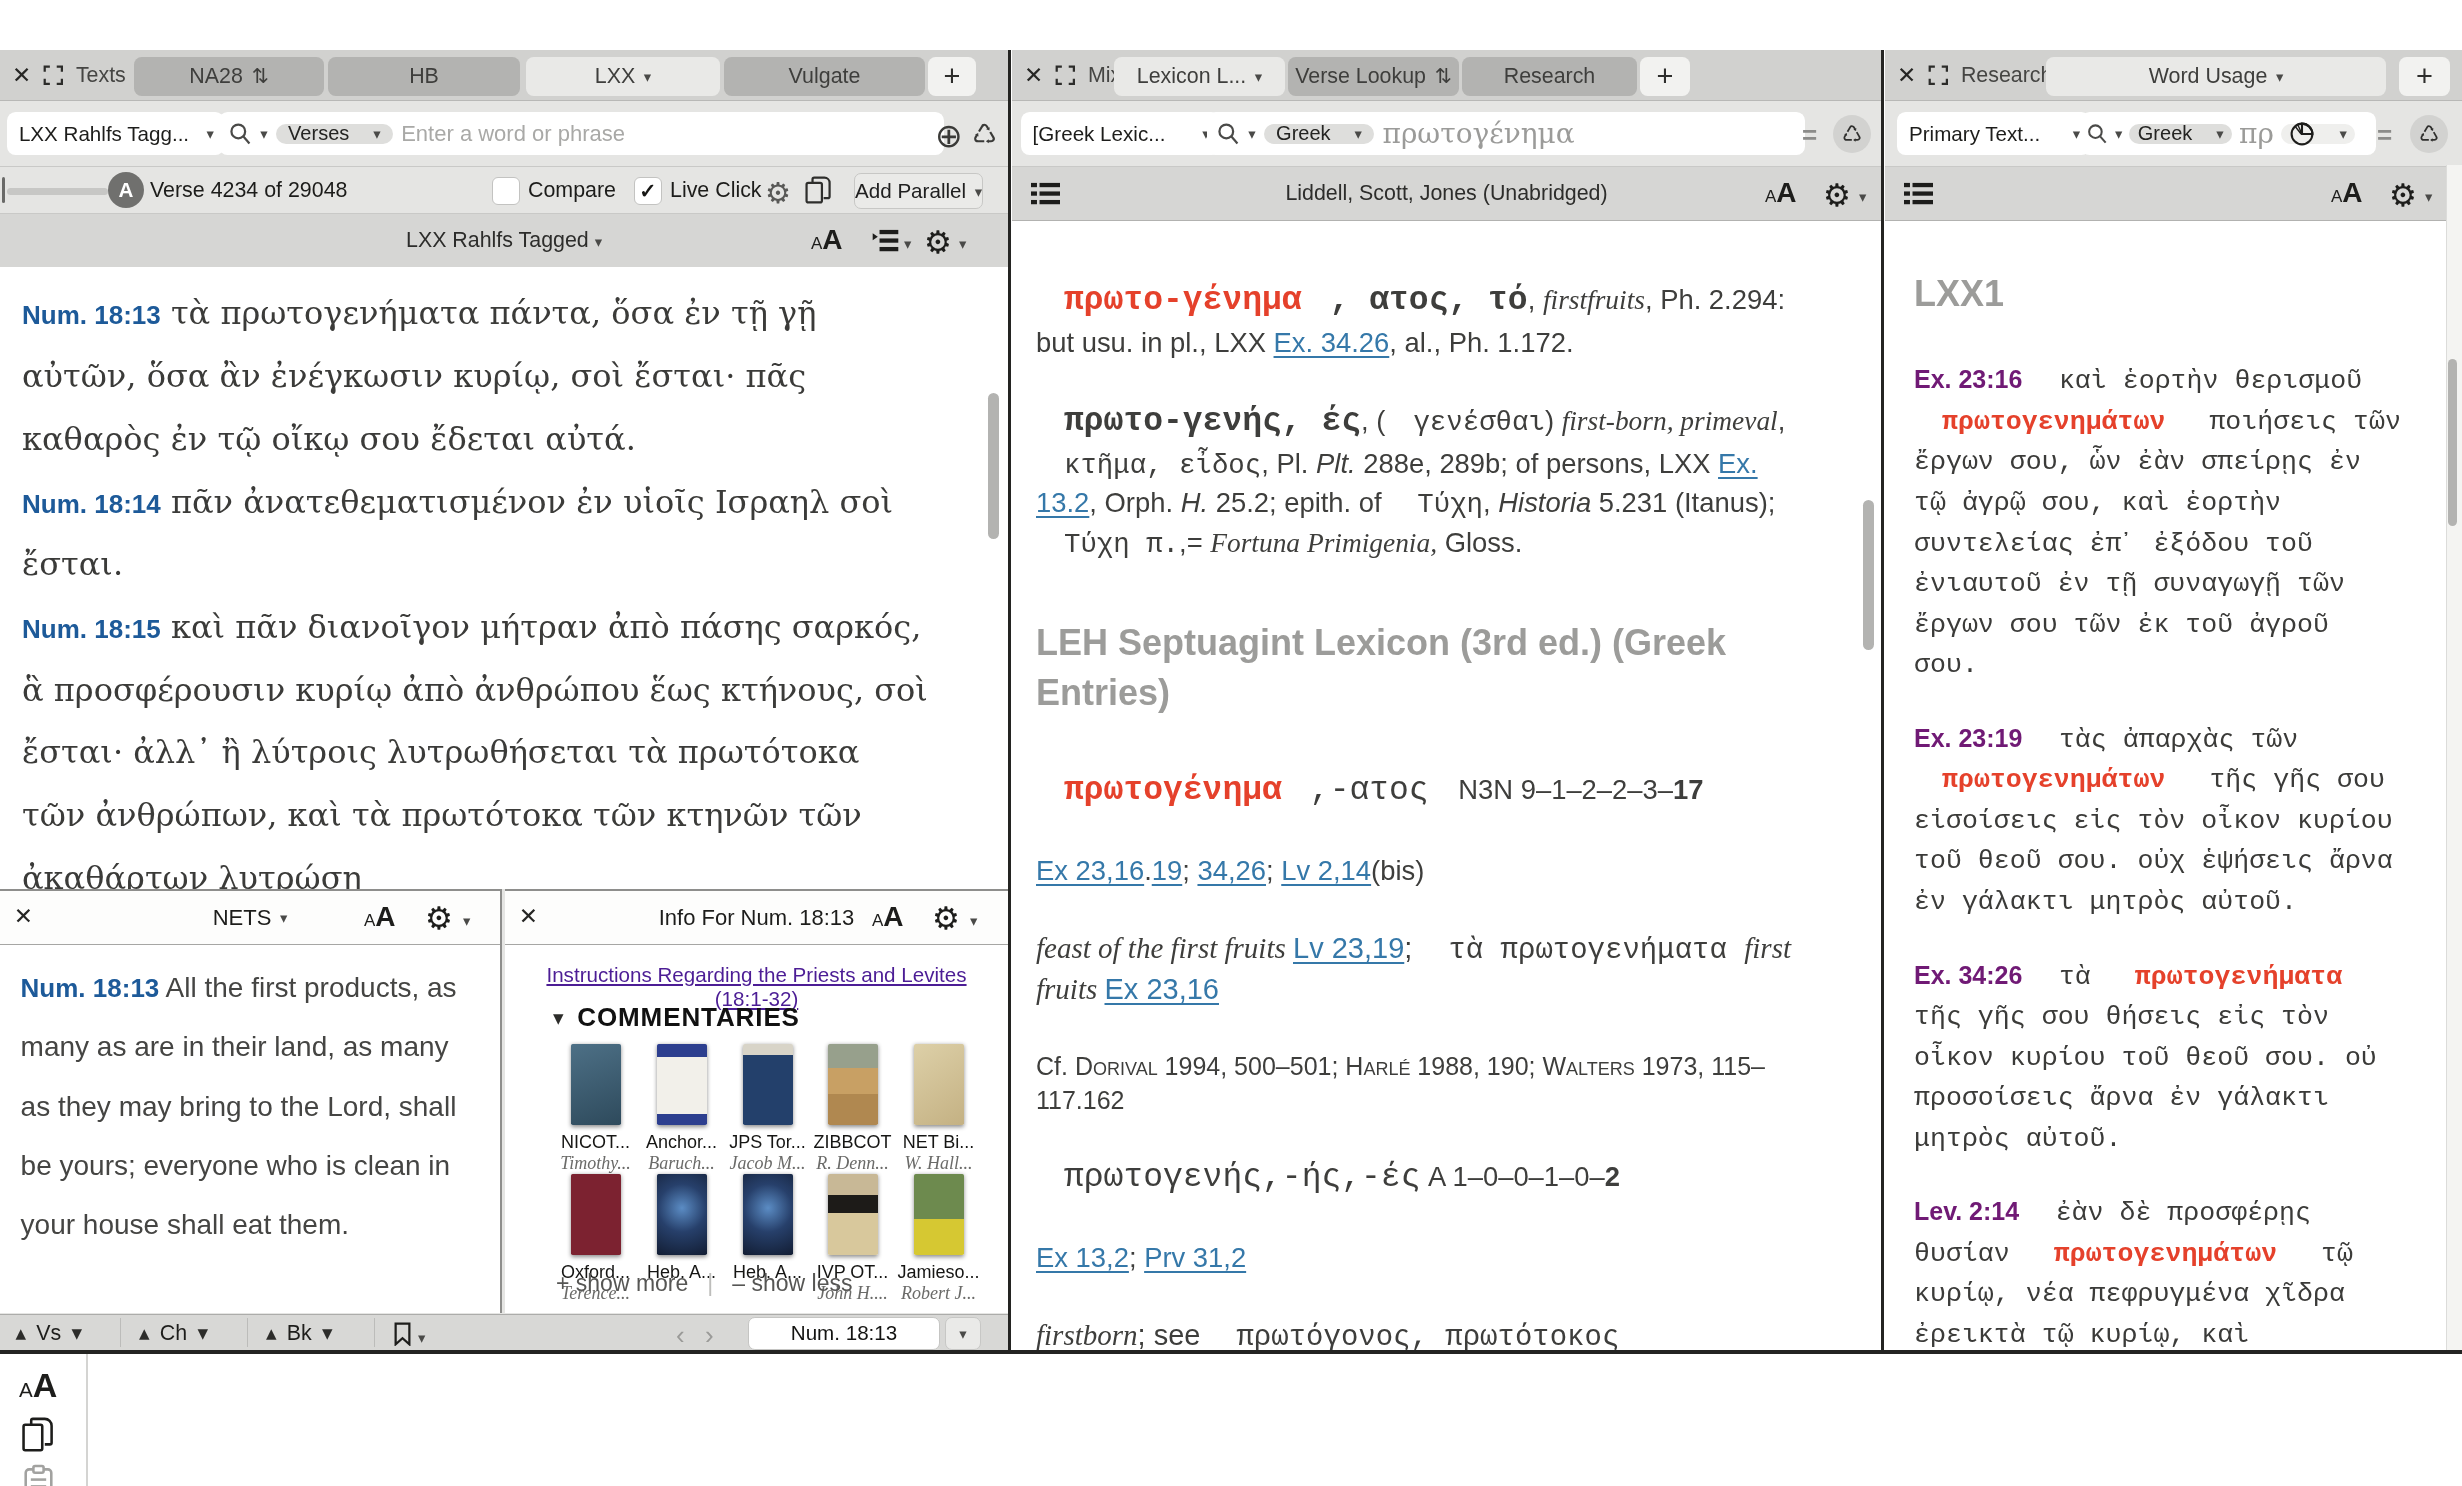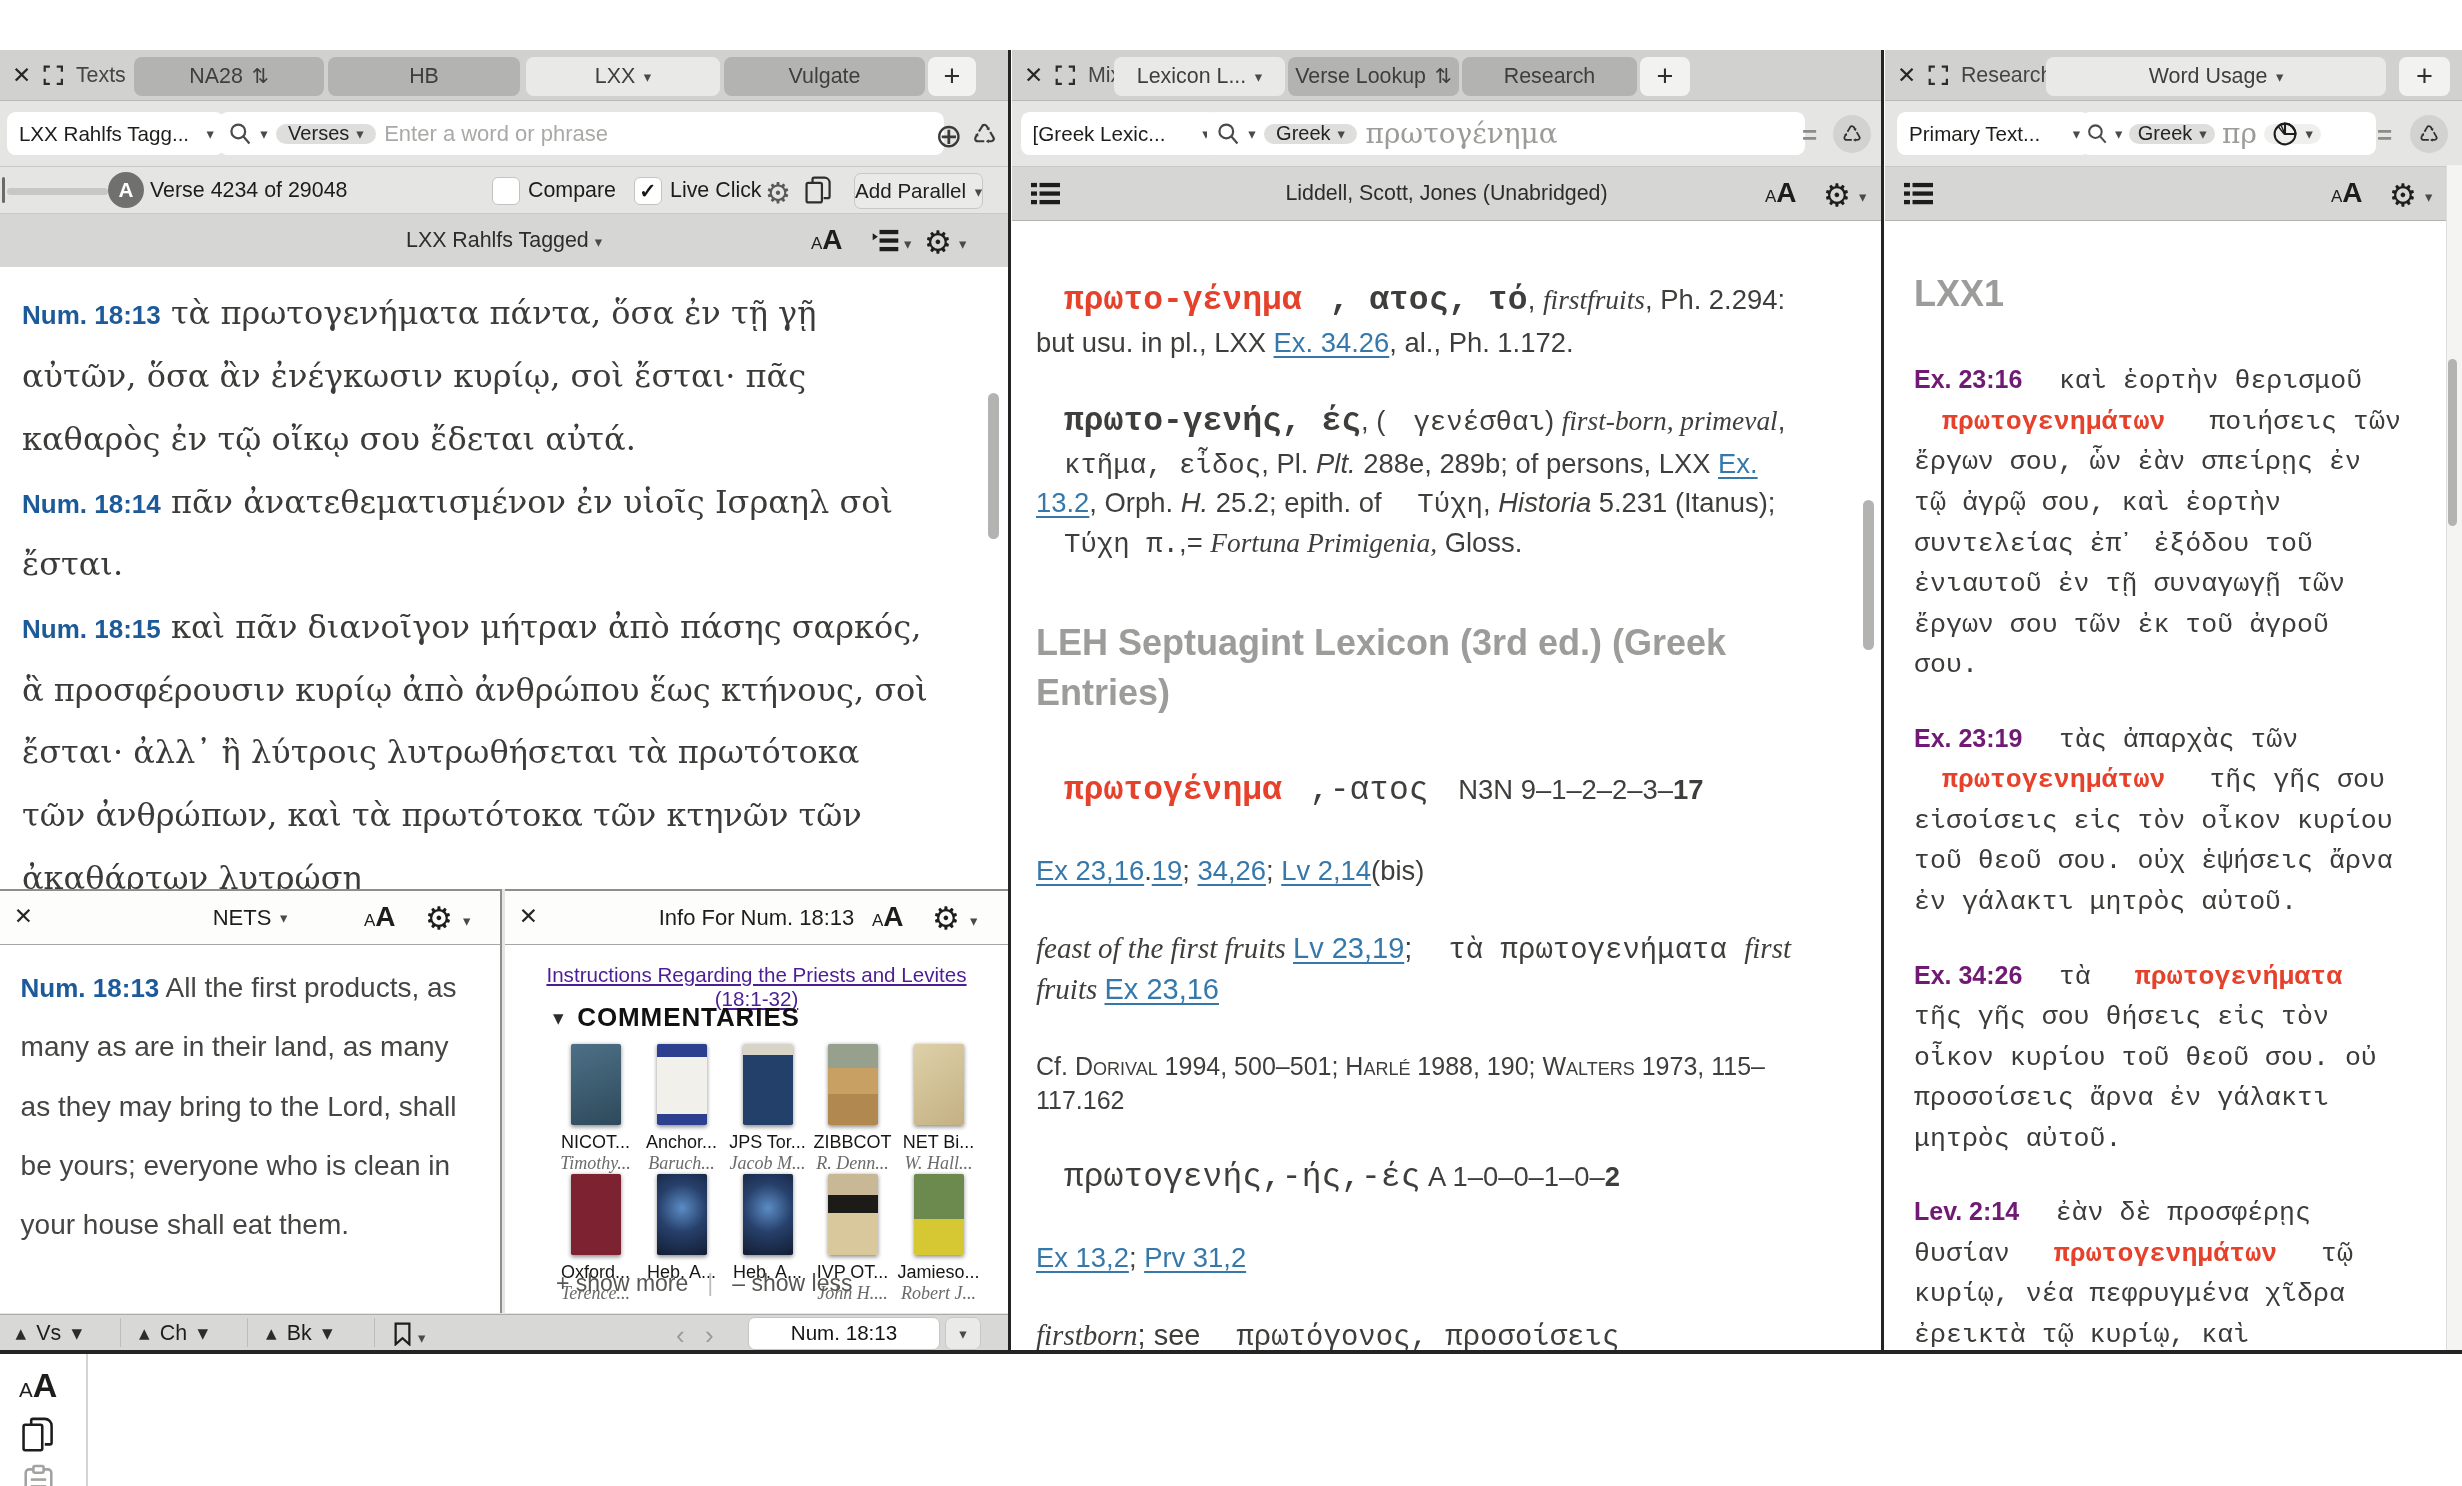--- a/index.html
+++ b/index.html
@@ -34,21 +34,21 @@
   .closex{font-size:23px;color:#262624;font-family:"DejaVu Sans",sans-serif;}
   
   .toolbar{position:absolute;left:0;top:51px;width:100%;height:65px;background:#e5e5e3;
            border-bottom:0.9px solid #c9c9c7;}
   .dropbox{position:absolute;top:11px;height:43px;background:#fff;border-radius:8.6px;
            display:flex;align-items:center;justify-content:space-between;padding:0 10.3px 0 12px;
            font-size:20.6px;color:#1d1d1b;}
   .searchbox{position:absolute;top:11px;height:43px;background:#fff;border-radius:8.6px;
              display:flex;align-items:center;padding:0 8.6px;}
   .pill{background:#dededc;border-radius:15.4px;height:20px;display:flex;align-items:center;
-        gap:7px;padding:0 12px;font-size:20px;color:#242422;}
+        gap:24px;padding:0 12px;font-size:20px;color:#242422;}
   .placeholder{color:#a9a9a7;font-size:22px;}
   .query-greek{font-family:"DejaVu Serif",serif;font-size:28px;color:#9b9b99;}
   .tb-icon{color:#3a3a38;font-size:27.4px;font-family:"DejaVu Sans",sans-serif;}
   .recycle-circle{width:38px;height:38px;border-radius:50%;background:#d2d2d0;display:flex;
                   align-items:center;justify-content:center;font-size:23px;color:#2f2f2d;
                   font-family:"DejaVu Sans",sans-serif;}
   .eq{font-size:26px;font-weight:900;color:#8c8c8a;letter-spacing:-1.7px;}
   
   .versebar{position:absolute;left:0;top:117px;width:100%;height:46px;background:#e5e5e3;
             border-bottom:0.9px solid #c9c9c7;font-size:21.4px;color:#1c1c1a;}
@@ -423,21 +423,21 @@
     <div class="content lex" style="left:0;top:171px;width:869px;height:1179px;padding:58px 60px 0 24px;box-sizing:border-box;">
       <p><span class="gk b red h">πρωτο-γένημα</span><span class="gk b h">, ατος, τό</span><span>, </span><span class="ser i">firstfruits</span><span>, Ph. 2.294: but usu. in pl., LXX </span><span class="lnk">Ex. 34.26</span><span>, al., Ph. 1.172.</span></p>
       <p><span class="gk b h">πρωτο-γενής, ές</span><span>, (</span><span class="gk">γενέσθαι</span><span>) </span><span class="ser i">first-born, primeval</span><span>, </span><span class="gk">κτῆμα, εἶδος</span><span>, Pl. </span><span class="i">Plt.</span><span> 288e, 289b; of persons, LXX </span><span class="lnk">Ex. 13.2</span><span>, Orph. </span><span class="i">H.</span><span> 25.2; epith. of </span><span class="gk">Τύχη</span><span>, </span><span class="i">Historia</span><span> 5.231 (Itanus); </span><span class="gk">Τύχη π.</span><span>,= </span><span class="ser i">Fortuna Primigenia,</span><span> Gloss.</span></p>
       <p class="grayhead" style="margin:55px 0 50px 0;">LEH Septuagint Lexicon (3rd ed.) (Greek Entries)</p>
       <p><span class="gk b red h">πρωτογένημα</span><span class="gk h">,-ατος</span><span class="ml"> N3N 9–1–2–2–3–</span><span class="b">17</span></p>
       <p><span class="lnk">Ex 23,16</span><span>.</span><span class="lnk">19</span><span>; </span><span class="lnk">34,26</span><span>; </span><span class="lnk">Lv 2,14</span><span>(bis)</span></p>
       <p style="font-size:29px;"><span class="ser i">feast of the first fruits </span><span class="lnk">Lv 23,19</span><span>; </span><span class="gk">τὰ πρωτογενήματα </span><span class="ser i">first fruits </span><span class="lnk">Ex 23,16</span></p>
       <p class="note"><span>Cf. </span><span class="sc">Dorival</span><span> 1994, 500–501; </span><span class="sc">Harlé</span><span> 1988, 190; </span><span class="sc">Walters</span><span> 1973, 115–117.162</span></p>
       <p><span class="gk h">πρωτογενής,-ής,-ές</span><span> A 1–0–0–1–0–</span><span class="b">2</span></p>
       <p><span class="lnk">Ex 13,2</span><span>; </span><span class="lnk">Prv 31,2</span></p>
-      <p style="font-size:29px;"><span class="ser i">firstborn</span><span>; see </span><span class="gk">πρωτόγονος, προσοίσεις</span></p>
+      <p style="font-size:29px;"><span class="ser i">firstborn</span><span>; see </span><span class="gk">πρωτόγονος, πρωτότοκος</span></p>
     </div>
     <span class="scroll-thumb" style="left:851px;top:450px;width:11px;height:150px;"></span>
   </div>
 
   <div class="pane" id="pane-right">
     <div class="tabbar">
       <div class="zone" style="left:0;">
         <span class="closex">✕</span>
         <svg width="20.6" height="20.6" viewBox="0 0 24 24">
           <path d="M2 8 V2 H8 M16 2 H22 V8 M22 16 V22 H16 M8 22 H2 V16" fill="none" stroke="#2c2c2a" stroke-width="2.6"></path>

